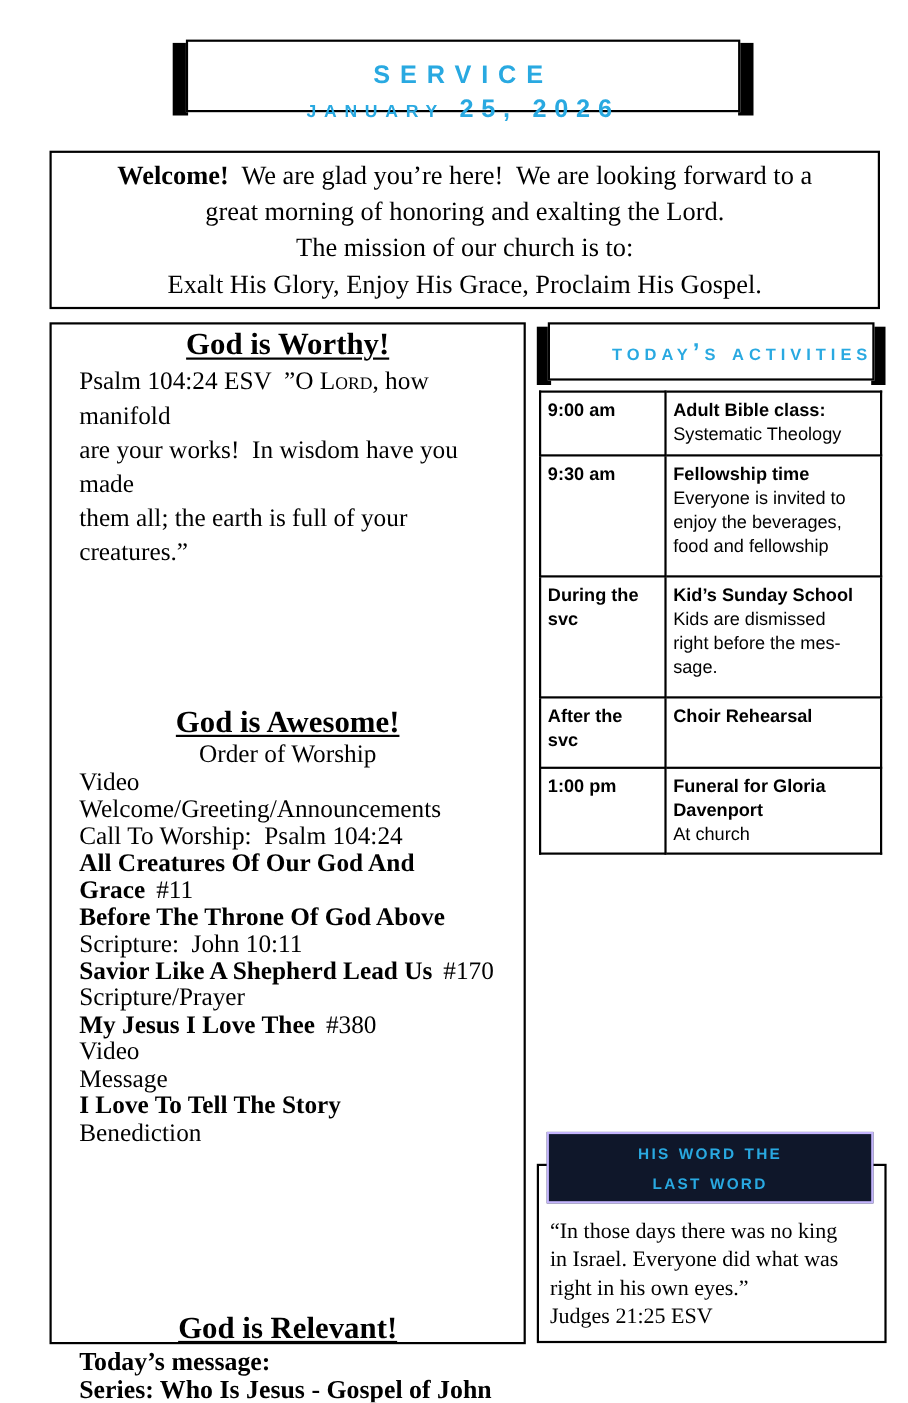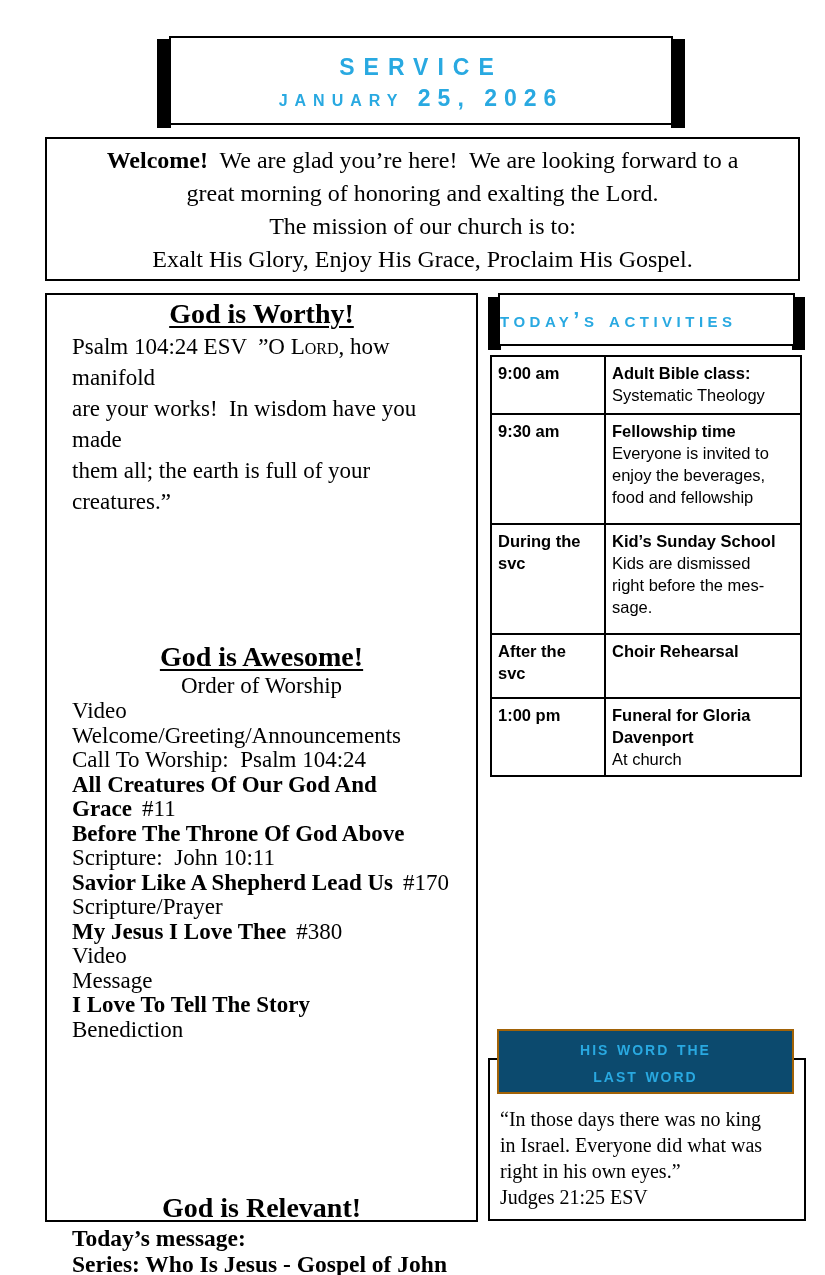--- a/index.html
+++ b/index.html
@@ -3,21 +3,21 @@
 <meta charset="utf-8">
 <style>
   html,body { margin:0; padding:0; background:#ffffff; }
   .page {
     position:relative; width:825px; height:1275px; background:#ffffff;
     font-family:"Liberation Serif", serif; color:#000; overflow:hidden;
   }
   :root { --accent:#29A9E1; }
 
   
-  .masthead { position:absolute; left:157px; top:36px; width:528px; height:89px; }
+  .masthead { position:absolute; left:157px; top:36px; width:528px; height:66px; }
   .bar { position:absolute; top:3px; bottom:-3px; width:14px; background:#000; }
   .bar-left  { left:0; }
   .bar-right { right:0; }
   .masthead-box {
     position:absolute; left:12px; right:12px; top:0; bottom:0;
     background:#fff; border:2px solid #000; text-align:center;
   }
   .masthead-title {
     margin-top:7px; font-family:"Liberation Sans", sans-serif;
     font-variant:small-caps; text-transform:lowercase; font-weight:bold;
@@ -56,21 +56,21 @@
   .num { font-weight:normal; margin-left:10px; }
   .sec-relevant { margin-top:150px; }
   .rline { font-size:23.5px; line-height:26px; white-space:pre-wrap; }
   .rline.bold { font-weight:bold; }
 
   
   .act-head { position:absolute; left:488px; top:293px; width:317px; height:53px; }
   .act-head .bar { width:13px; top:4px; bottom:-4px; }
   .act-head-box {
     position:absolute; left:10px; right:10px; top:0; bottom:0;
-    background:#fff; border:2px solid #000; display:flex; align-items:center; justify-content:flex-start;
+    background:#fff; border:2px solid #000; display:flex; align-items:center; justify-content:flex-end;
   }
   .act-head-text {
     font-family:"Liberation Sans", sans-serif; font-variant:small-caps; text-transform:lowercase;
     font-weight:bold; font-size:22px; letter-spacing:4.5px; color:var(--accent);
   }
 
   
   .act-table {
     position:absolute; left:490px; top:355px; width:312px;
     border-collapse:collapse; font-family:"Liberation Sans", sans-serif; font-size:16.5px;
@@ -85,21 +85,21 @@
 
   
   .lastword-box {
     position:absolute; left:488px; top:1058px; width:318px; height:163px;
     border:2px solid #000; box-sizing:border-box; padding:46px 8px 0 10px;
   }
   .quote { margin:0; font-size:20px; line-height:26px; white-space:pre-line; }
   .ref { margin:0; font-size:20px; line-height:26px; }
   .lastword-head {
     position:absolute; left:497px; top:1029px; width:297px; height:65px;
-    background:#0c4a6e; border:2px solid #a16207; box-sizing:border-box; z-index:2;
+    background:#0f172a; border:2px solid #c4b5fd; box-sizing:border-box; z-index:2;
     display:flex; align-items:center; justify-content:center; text-align:center;
   }
   .lastword-head-text {
     font-family:"Liberation Sans", sans-serif; font-variant:small-caps; text-transform:lowercase;
     font-weight:bold; font-size:20px; letter-spacing:2px; color:var(--accent);
     line-height:27px; white-space:pre-line;
   }
 </style>
 </head>
 <body>

